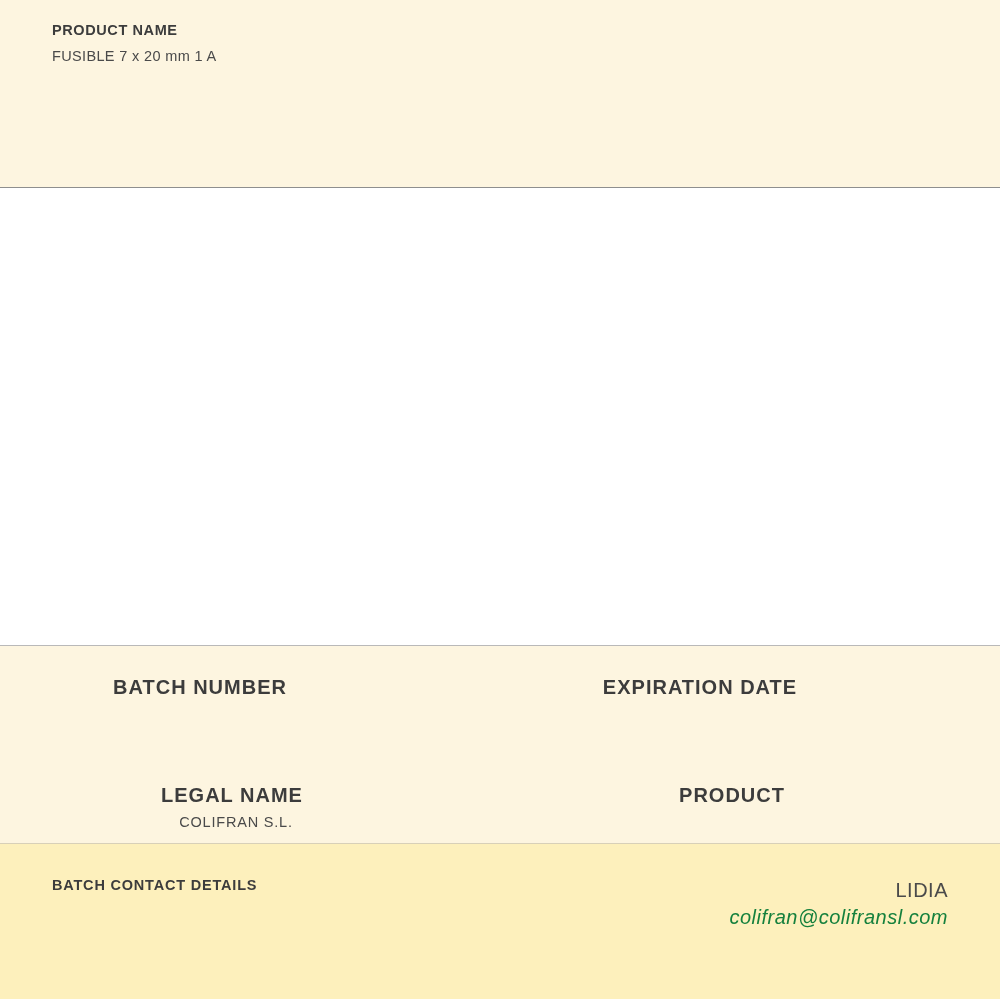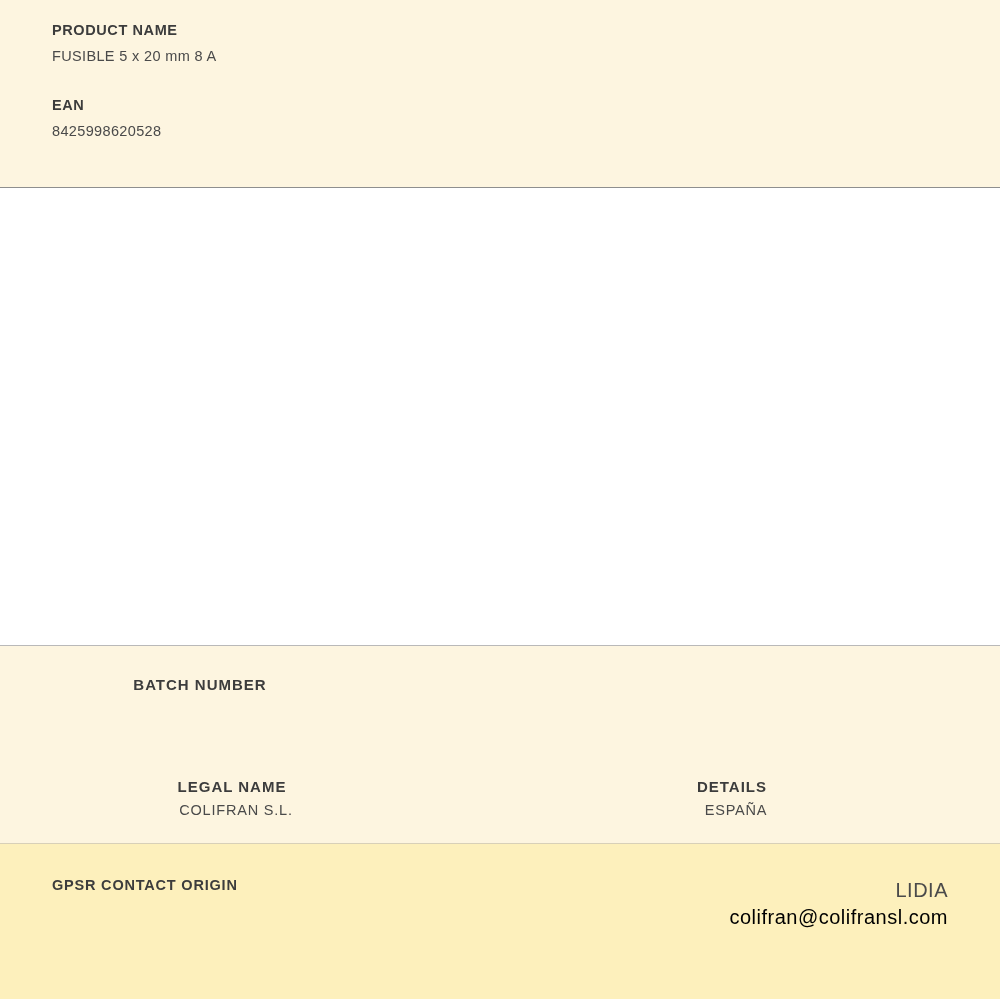--- a/index.html
+++ b/index.html
@@ -70,21 +70,21 @@
   }
   .info-col {
     width: 50%;
     text-align: center;
     box-sizing: border-box;
   }
   .info-col.left { padding-right: 100px; }
   .info-col.right { padding-right: 100px; }
 
   .col-label {
-    font-size: 15px;
+    font-size: 20px;
     font-weight: bold;
     letter-spacing: 1px;
     color: #3c3c3c;
     margin: 0 0 7px 0;
   }
   .col-value {
     font-size: 14.5px;
     letter-spacing: 0.8px;
     color: #4a4a4a;
     margin: 0;
@@ -114,63 +114,59 @@
     top: 33px;
   }
   .gpsr-details {
     text-align: right;
     font-size: 20px;
     letter-spacing: 0.5px;
     color: #4a4a4a;
     line-height: 27px;
   }
   .gpsr-details div { margin: 0; }
-  .gpsr-email { color: #000000; }
+  .gpsr-email { color: #15803d; font-style: italic; }
 </style>
 </head>
 <body>
 
 <div class="page">
 
   <div class="top-block">
     <div class="field-group">
       <p class="field-label">PRODUCT NAME</p>
-      <p class="field-value">FUSIBLE 5 x 20 mm 8 A</p>
-    </div>
-    <div class="field-group">
-      <p class="field-label">EAN</p>
-      <p class="field-value">8425998620528</p>
+      <p class="field-value">FUSIBLE 7 x 20 mm 1 A</p>
     </div>
   </div>
 
   <div class="image-area"></div>
 
   <div class="info-block">
     <div class="info-row first">
       <div class="info-col left">
         <p class="col-label">BATCH NUMBER</p>
         <p class="col-value"></p>
       </div>
       <div class="info-col right">
+        <p class="col-label">EXPIRATION DATE</p>
         <p class="col-value"></p>
       </div>
     </div>
     <div class="info-row second">
       <div class="info-col left">
         <p class="col-label">LEGAL NAME</p>
         <p class="col-value">COLIFRAN S.L.</p>
       </div>
       <div class="info-col right">
-        <p class="col-label">DETAILS</p>
-        <p class="col-value">ESPAÑA</p>
+        <p class="col-label">PRODUCT</p>
       </div>
     </div>
   </div>
 
   <div class="footer">
-    <div class="gpsr-label">GPSR CONTACT ORIGIN</div>
+    <div class="gpsr-label">BATCH CONTACT DETAILS</div>
     <div class="gpsr-details">
       <div>LIDIA</div>
       <div class="gpsr-email">colifran@colifransl.com</div>
     </div>
   </div>
 
 </div>
 
 </body></html>

